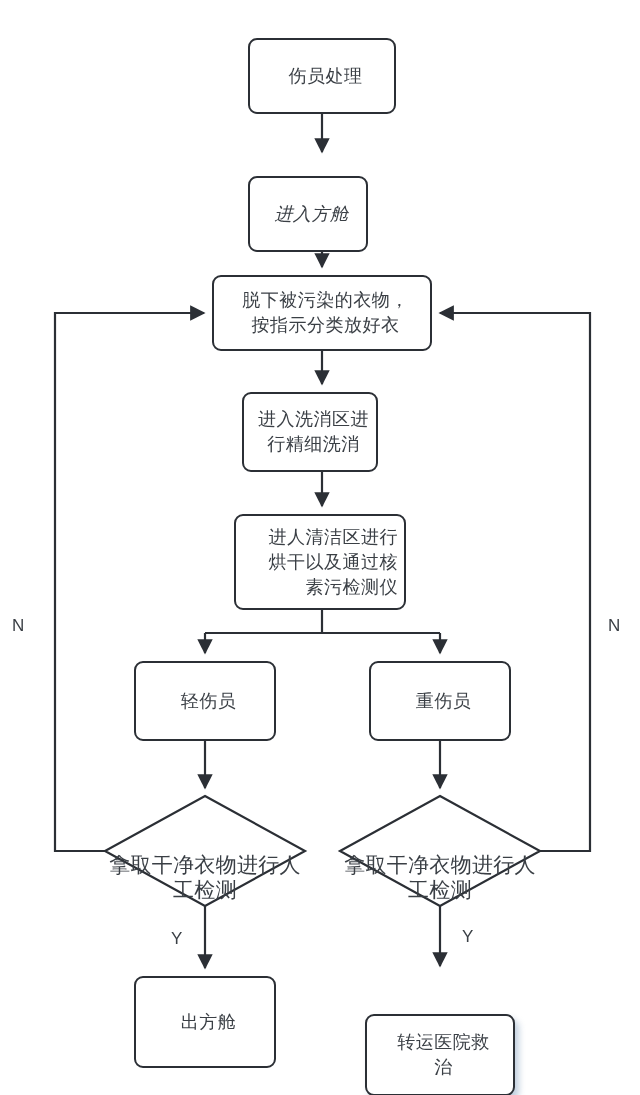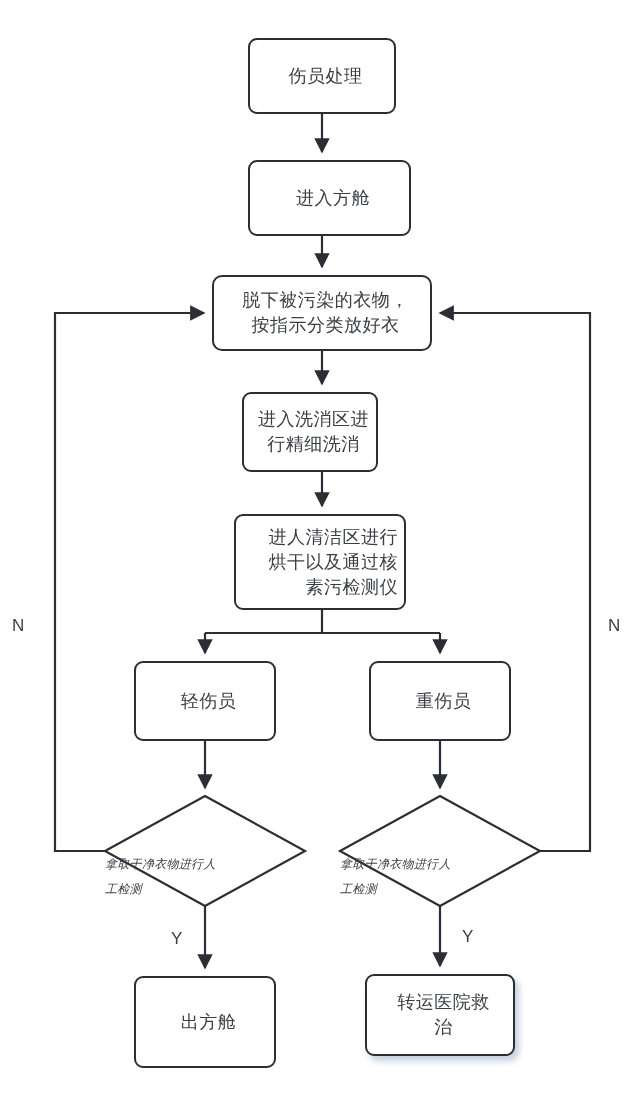--- a/index.html
+++ b/index.html
@@ -36,39 +36,39 @@
     text-align: center;
     color: #3a3f45;
     font-size: 18px;
     line-height: 25px;
     letter-spacing: 0.5px;
     z-index: 3;
     padding-left: 7px;
   }
   .node-box.selected {
     box-shadow: 4px 5px 6px rgba(120,150,185,0.45);
+    margin-top: 40px;
   }
   .node-label {
     display: block;
     width: 100%;
     padding: 0 6px;
     box-sizing: border-box;
     white-space: pre-line;
   }
   .diamond-label {
     position: absolute;
-    text-align: left;
+    text-align: center;
     color: #3a3f45;
-    font-size: 12px;
+    font-size: 21px;
     line-height: 25px;
     letter-spacing: 0.3px;
     white-space: pre-line;
     z-index: 4;
     pointer-events: none;
-    font-style: italic;
   }
   .edge-label {
     position: absolute;
     color: #3a3f45;
     font-size: 17px;
     line-height: 18px;
     z-index: 4;
   }
 </style>
 </head>
@@ -113,25 +113,25 @@
       <path d="M 205 796 L 305 851 L 205 906 L 105 851 Z"></path>
 
       <path d="M 440 796 L 540 851 L 440 906 L 340 851 Z"></path>
     </g>
   </svg>
 
   <div class="node-box" style="left:248px; top:38px; width:148px; height:76px;">
     <span class="node-label">伤员处理</span>
   </div>
 
-  <div class="node-box" style="left:248px; top:160px; width:163px; height:76px;">
+  <div class="node-box" style="left:248px; top:176px; width:120px; height:76px;font-style:italic;">
     <span class="node-label">进入方舱</span>
   </div>
 
-  <div class="node-box" style="left:212px; top:275px; width:220px; height:76px;border-radius:10px;">
+  <div class="node-box" style="left:212px; top:275px; width:220px; height:76px;">
     <span class="node-label">脱下被污染的衣物，
 按指示分类放好衣</span>
   </div>
 
   <div class="node-box" style="left:242px; top:392px; width:136px; height:80px;">
     <span class="node-label">进入洗消区进
 行精细洗消</span>
   </div>
 
   <div class="node-box" style="left:234px; top:514px; width:172px; height:96px;text-align:right;">

